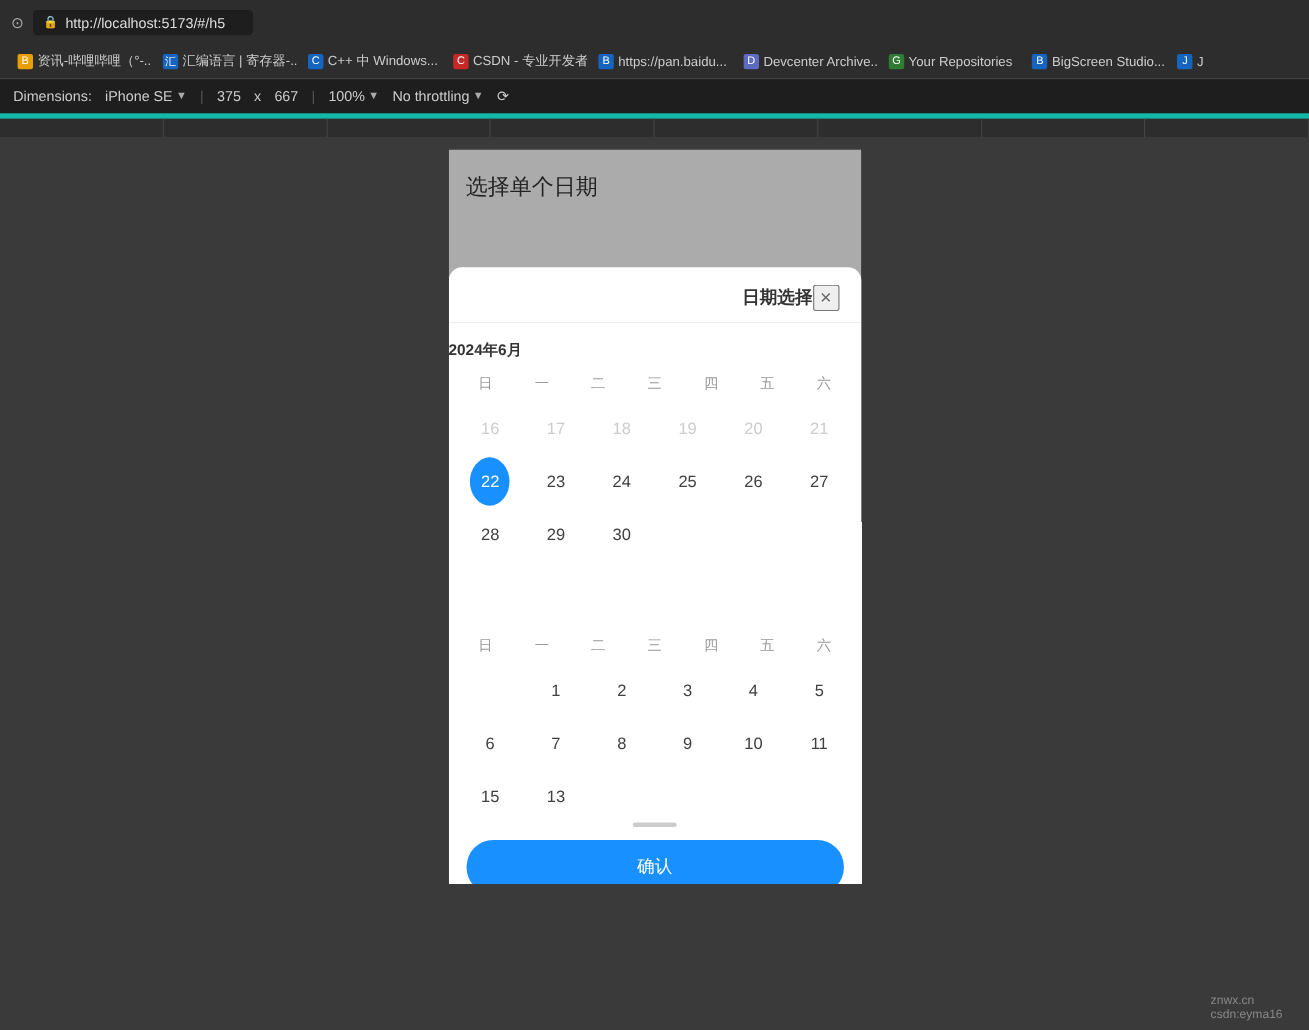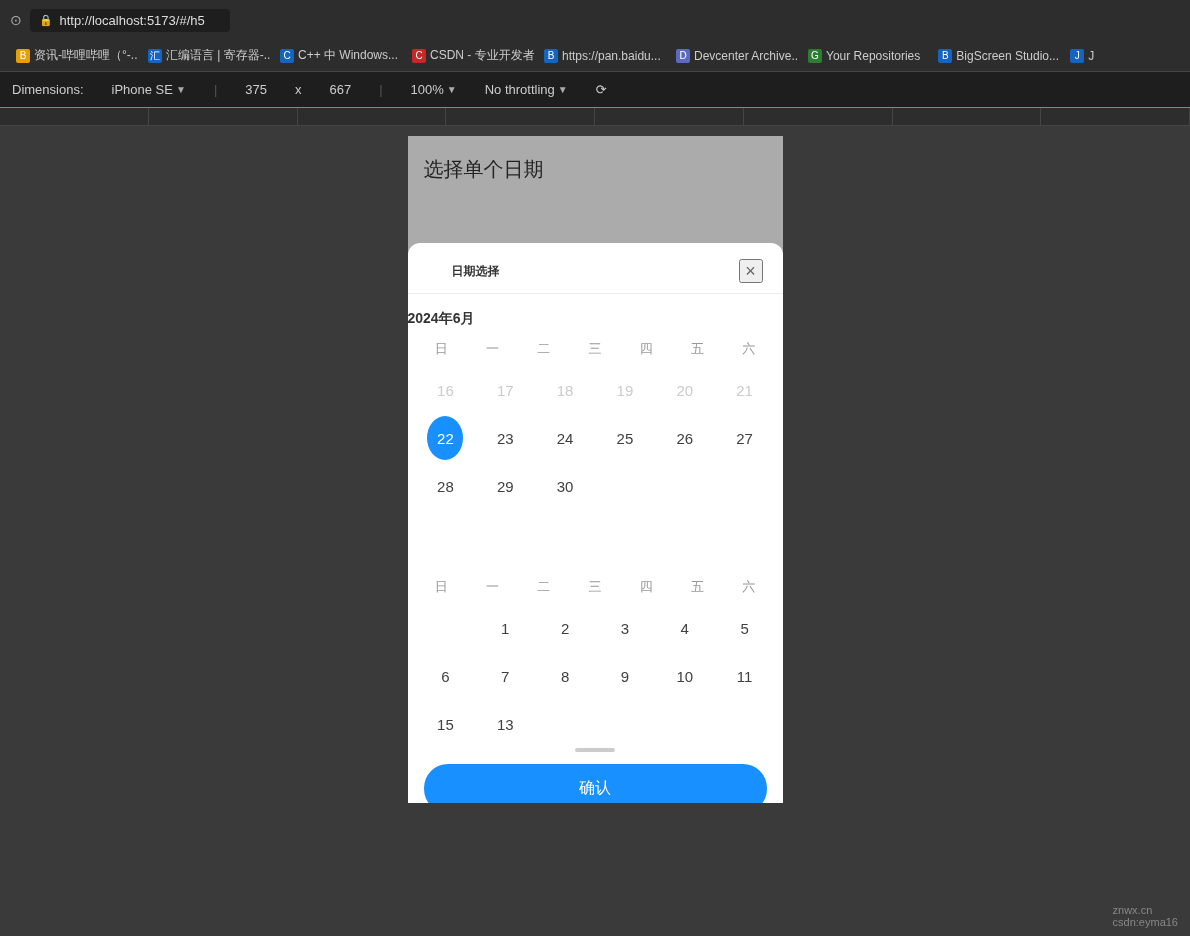--- a/index.html
+++ b/index.html
@@ -82,22 +82,22 @@
     .favicon-green { background: #2e7d32; color: white; }
     .favicon-globe { background: #5c6bc0; color: white; }
 
     
     .devtools-bar {
       background: #1e1e1e;
       height: 36px;
       display: flex;
       align-items: center;
       padding: 0 12px;
-      gap: 28px;
-      border-bottom: 1px solid #14b8a6;
+      gap: 12px;
+      border-bottom: 5px solid #14b8a6;
     }
     .devtools-item {
       color: #ccc;
       font-size: 13px;
       display: flex;
       align-items: center;
       gap: 4px;
     }
     .devtools-separator {
       color: #555;
@@ -185,25 +185,25 @@
 
     
     .sheet-header {
       display: flex;
       align-items: center;
       justify-content: space-between;
       padding: 16px 20px 10px;
       border-bottom: 1px solid #eee;
     }
     .sheet-title {
-      font-size: 12px;
+      font-size: 16px;
       font-weight: 600;
       color: #333;
       flex: 1;
-      text-align: left;
+      text-align: right;
     }
     .sheet-close-btn {
       width: 24px;
       height: 24px;
       display: flex;
       align-items: center;
       justify-content: center;
       cursor: pointer;
       color: #666;
       font-size: 18px;
@@ -282,21 +282,21 @@
       padding: 14px;
       font-size: 16px;
       font-weight: 500;
       cursor: pointer;
     }
 
     
     .watermark {
       position: fixed;
       bottom: 8px;
-      right: 12px;
+      right: 24px;
       color: #888;
       font-size: 11px;
     }
   </style>
 </head>
 <body>
 
 <div class="browser-top">
   <span class="browser-icon">⊙</span>
   <div class="address-bar">

